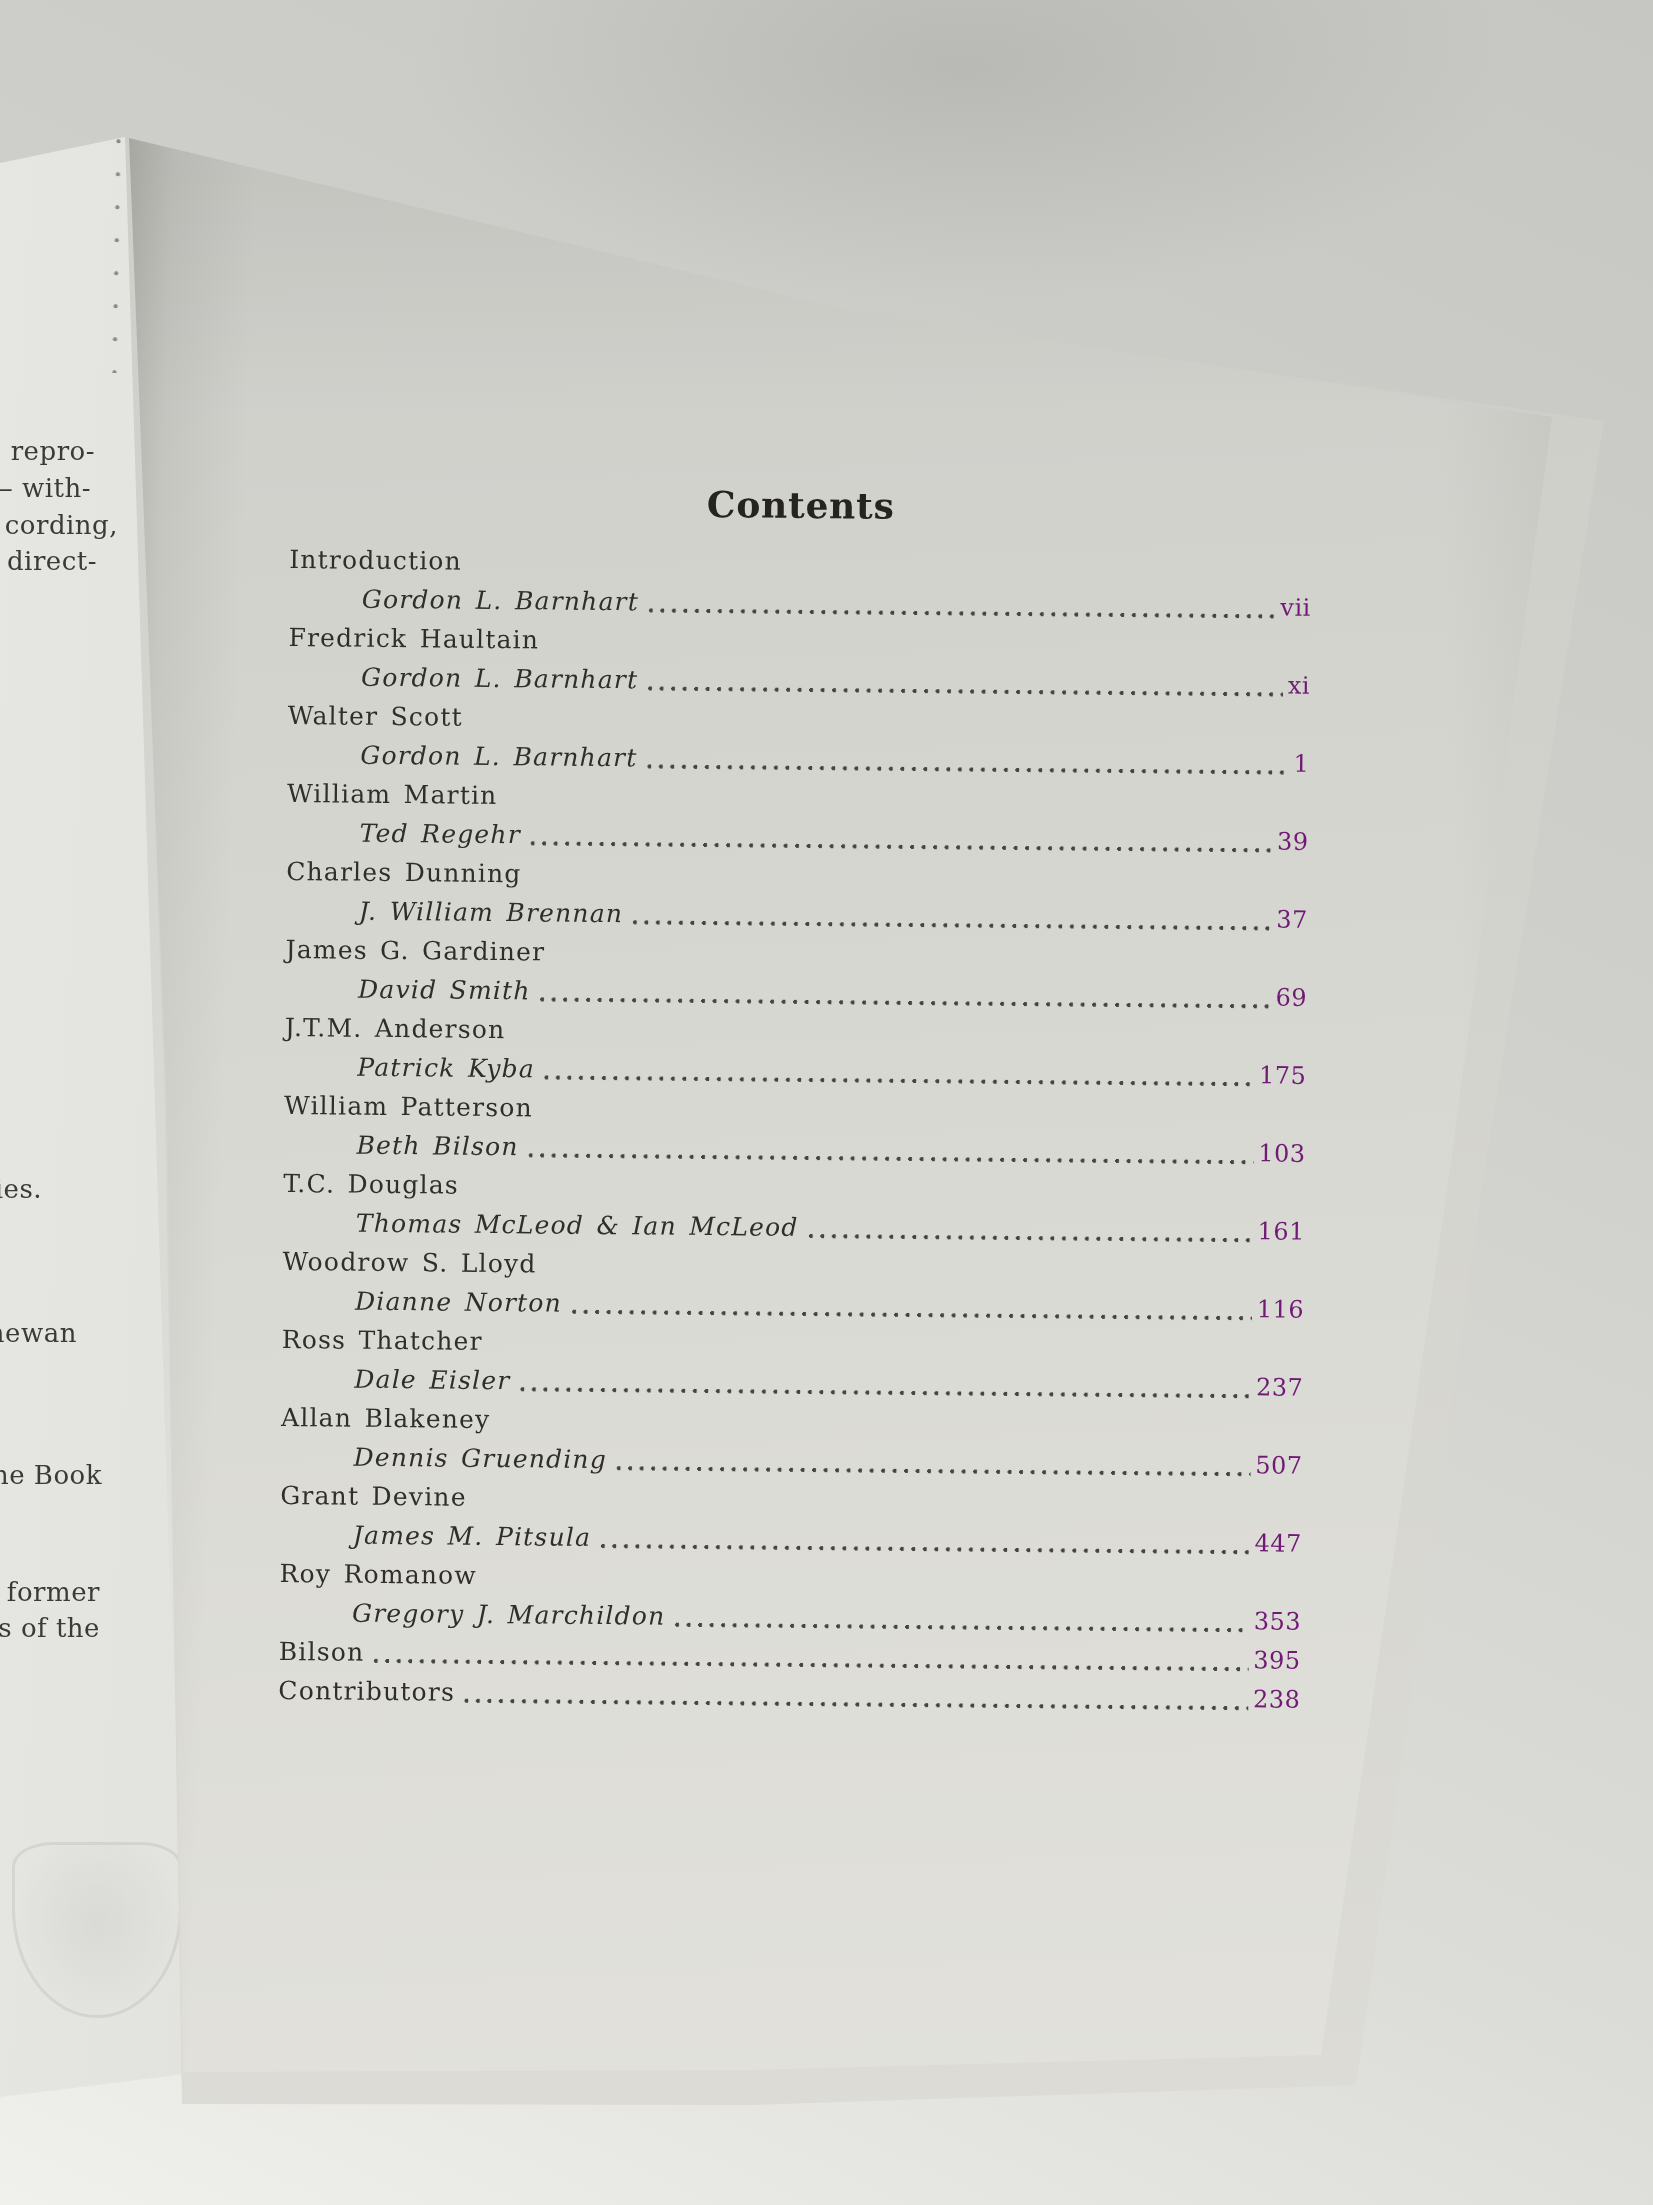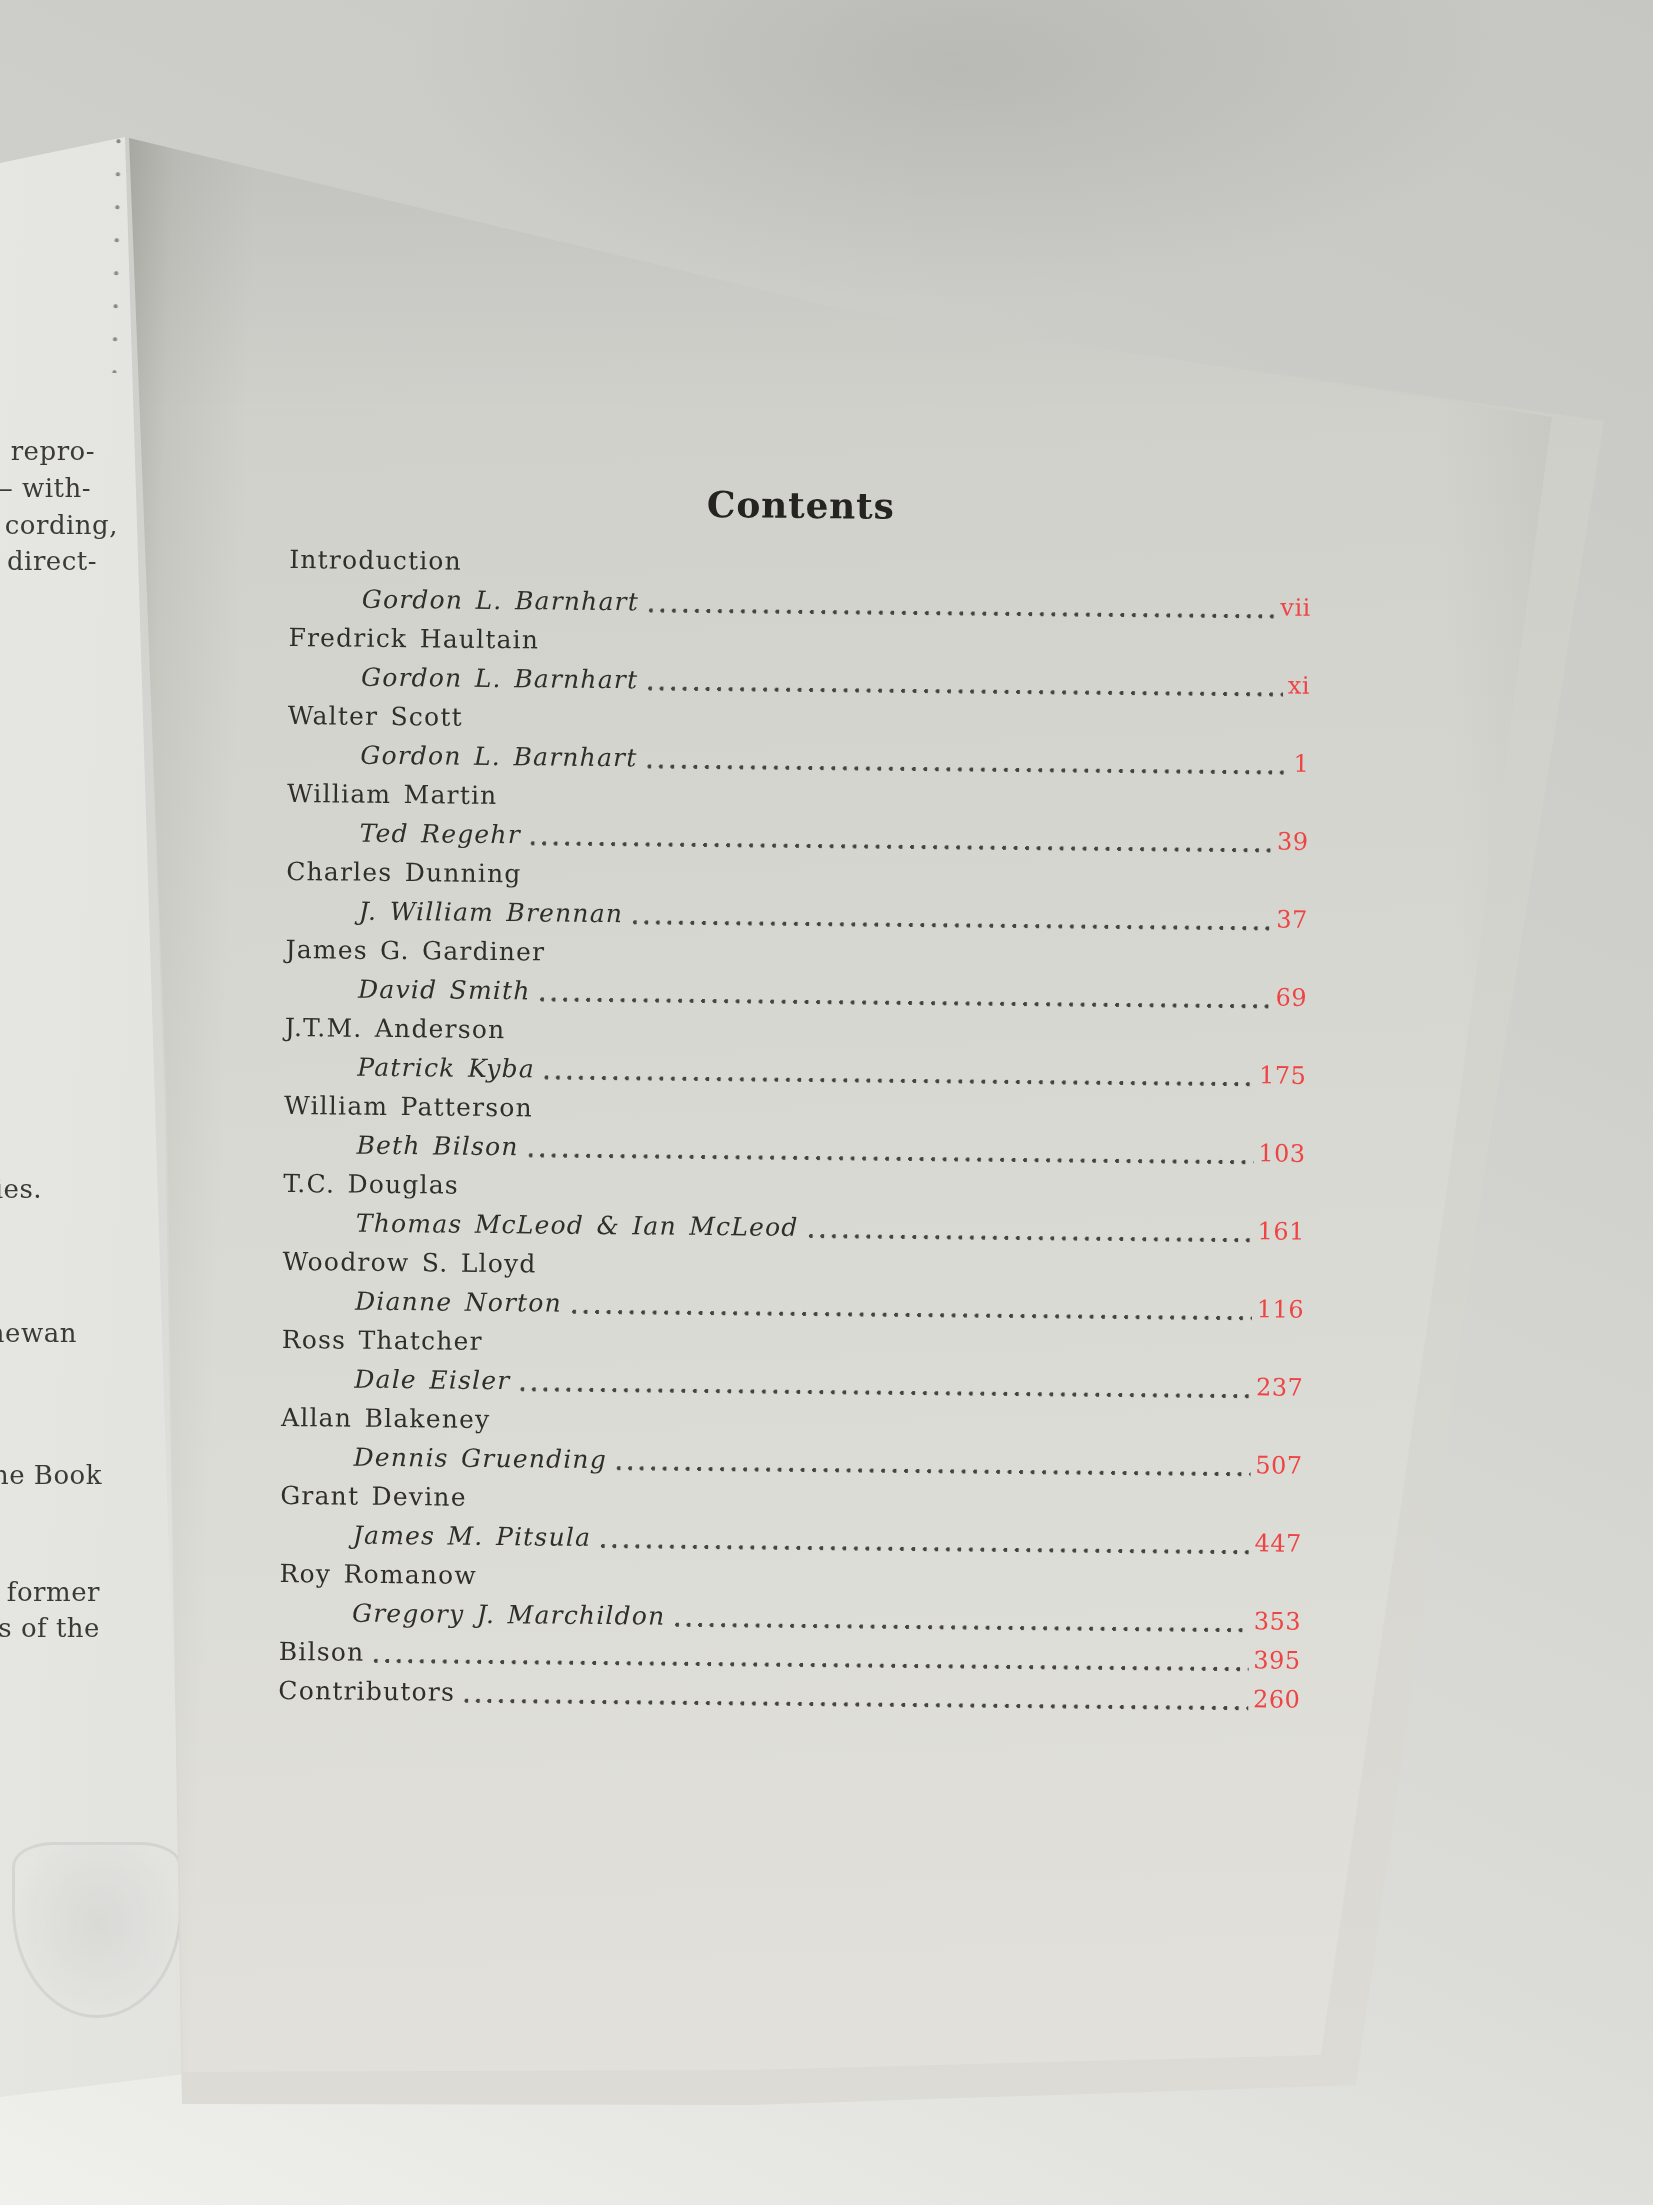--- a/index.html
+++ b/index.html
@@ -82,21 +82,21 @@
   .line .t{
     white-space:nowrap;font-size:25px;line-height:39px;
     letter-spacing:1.2px;word-spacing:3.3px;
   }
   .author-line{padding-left:73px;}
   .author{font-style:italic;}
   .leader{
     flex:1 1 auto;height:5.5px;margin:0 4.4px 8.2px 9.8px;min-width:22px;
     background:radial-gradient(circle at 2.2px 2.7px,#45443f 1.8px,rgba(0,0,0,0) 2.2px) 0 0/11.5px 5.5px repeat-x;
   }
-  .pnum{white-space:nowrap;font-size:24px;line-height:39px;letter-spacing:0.5px;color:#ef4444;margin-top:7px;}
+  .pnum{white-space:nowrap;font-size:24px;line-height:39px;letter-spacing:0.5px;color:#701a75;margin-top:7px;}
 </style>
 </head>
 <body>
 
 <div class="scene">
   <div class="backdrop"></div>
 
   <div class="left-page">
     <div id="fragments">
         <div class="fragment" style="top: 435px; width: 237px;">e repro-</div>
@@ -236,18 +236,18 @@
           <span class="pnum">353</span>
         </div>
         <div class="line">
           <span class="t">Bilson</span>
           <div class="leader"></div>
           <span class="pnum">395</span>
         </div>
         <div class="line">
           <span class="t">Contributors</span>
           <div class="leader"></div>
-          <span class="pnum">260</span>
+          <span class="pnum">238</span>
         </div>
       </div>
   </div>
 </div>
 
 
 </body></html>

